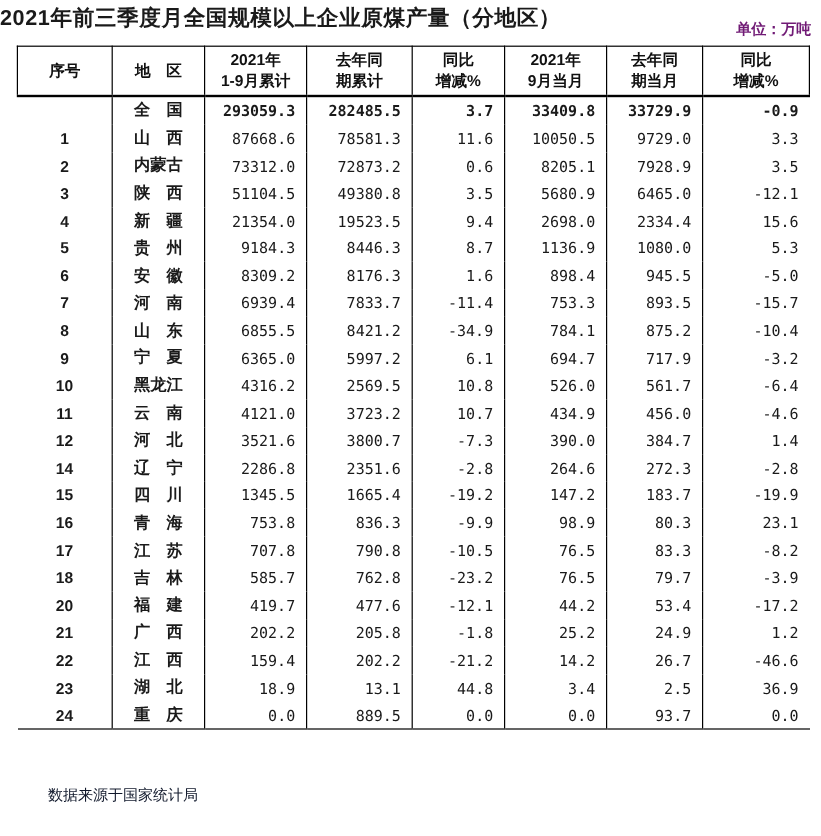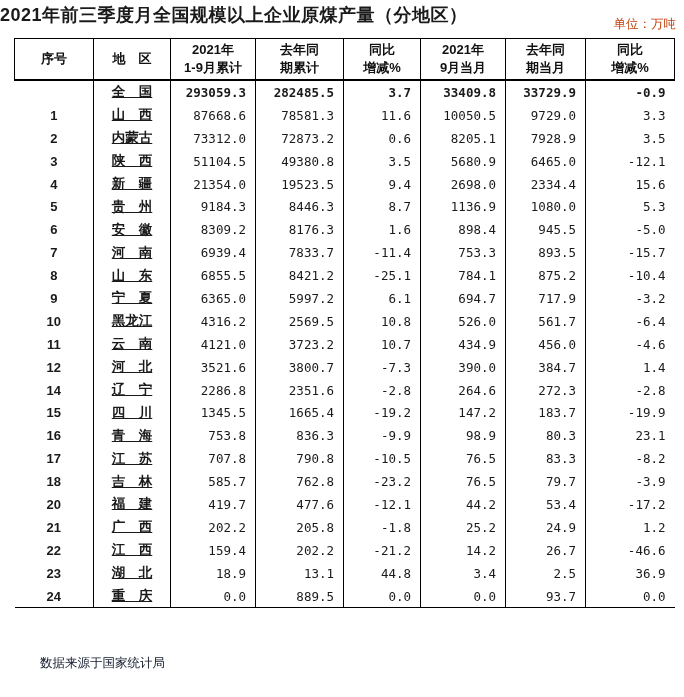--- a/index.html
+++ b/index.html
@@ -73,21 +73,20 @@
   }
   .data-table td.seq {
     text-align: center;
     font-weight: bold;
     font-size: 13px;
   }
   .data-table td.region {
     text-align: center;
     font-weight: bold;
     font-size: 13.5px;
-    text-decoration: underline;
   }
   .data-table td.num {
     text-align: right;
     padding-right: 9px;
     font-family: "DejaVu Sans Mono", "Liberation Mono", monospace;
     font-size: 12.5px;
   }
   .data-table tr.total td {
     font-weight: bold;
   }
@@ -97,21 +96,21 @@
     left: 40px;
     font-size: 12.5px;
     color: #0f172a;
   }
 </style>
 </head>
 <body>
 
 <div class="page-title">2021年前三季度月全国规模以上企业原煤产量（分地区）</div>
 
-<div class="unit-label" style="color: #c2410c;">单位：万吨</div>
+<div class="unit-label" style="color: #701a75; font-weight: bold;">单位：万吨</div>
 
 <table class="data-table">
   <colgroup>
     <col style="width:79px">
     <col style="width:77px">
     <col style="width:85px">
     <col style="width:88px">
     <col style="width:77px">
     <col style="width:85px">
     <col style="width:80px">
@@ -232,21 +231,21 @@
         <td class="num">-11.4</td>
         <td class="num">753.3</td>
         <td class="num">893.5</td>
         <td class="num">-15.7</td>
       </tr>
       <tr>
         <td class="seq">8</td>
         <td class="region">山　东</td>
         <td class="num">6855.5</td>
         <td class="num">8421.2</td>
-        <td class="num">-25.1</td>
+        <td class="num">-34.9</td>
         <td class="num">784.1</td>
         <td class="num">875.2</td>
         <td class="num">-10.4</td>
       </tr>
       <tr>
         <td class="seq">9</td>
         <td class="region">宁　夏</td>
         <td class="num">6365.0</td>
         <td class="num">5997.2</td>
         <td class="num">6.1</td>

